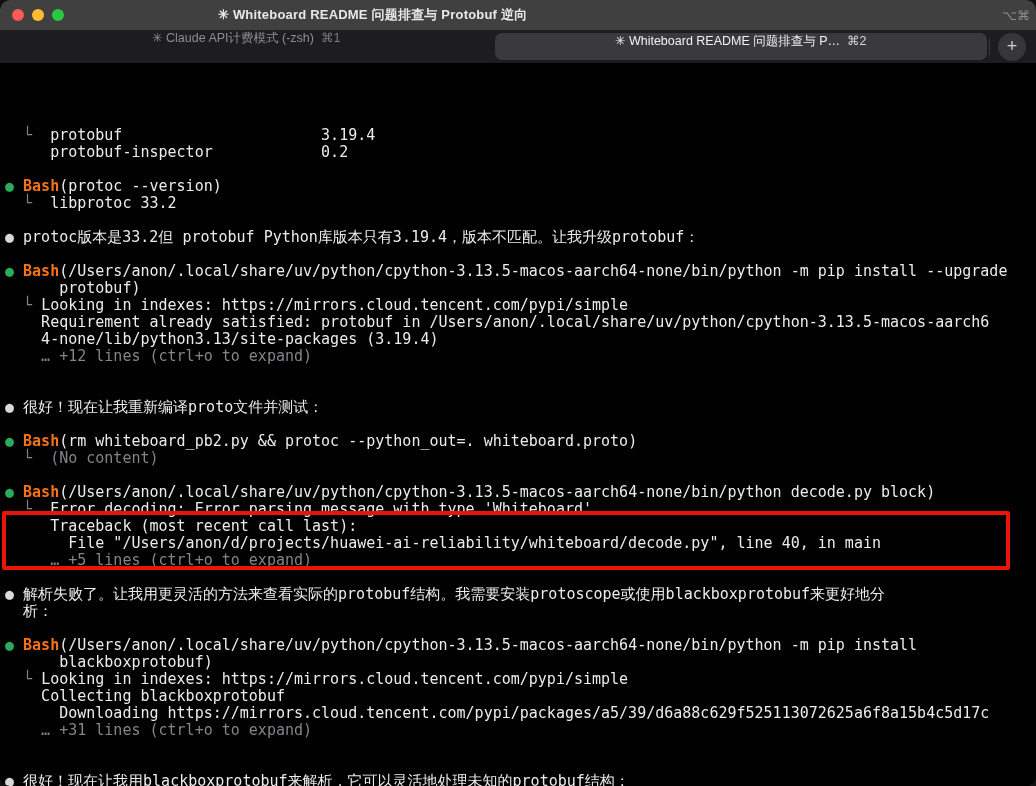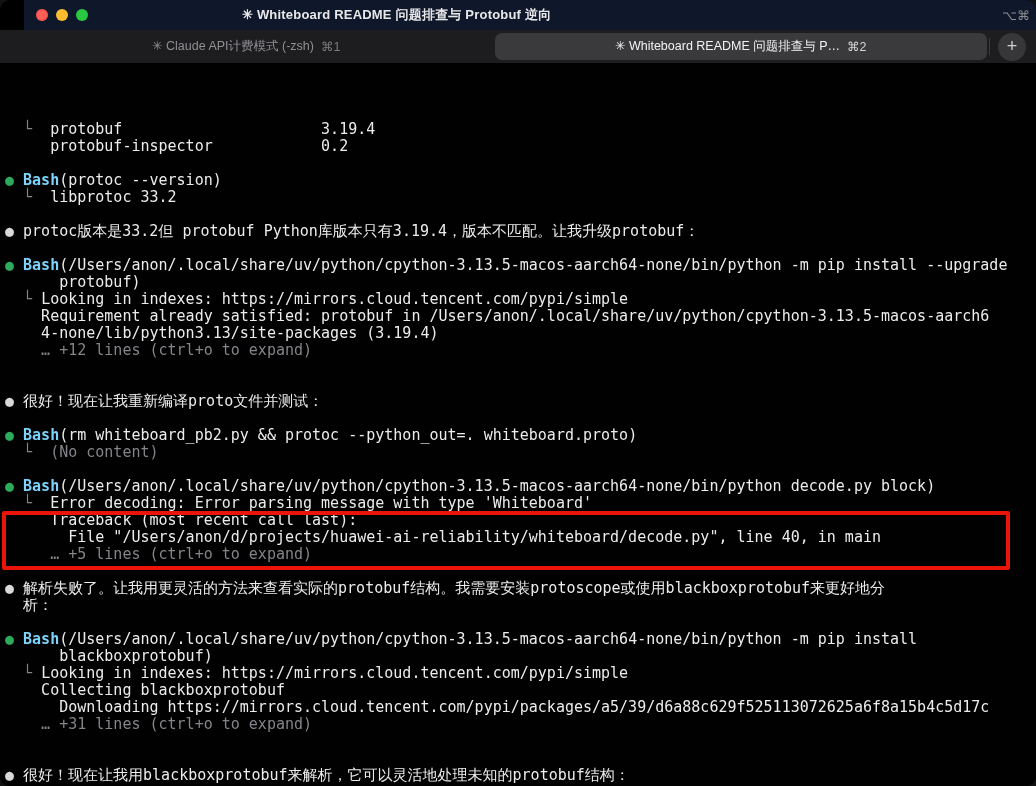--- a/index.html
+++ b/index.html
@@ -4,22 +4,22 @@
 <style>
   * { margin:0; padding:0; box-sizing:border-box; }
   html,body { background:#111; }
   .window {
     position:relative; width:1036px; height:786px;
     border-radius:10px; overflow:hidden;
     background:#000; font-family:"Liberation Sans", sans-serif;
   }
   
   .titlebar {
-    position:relative; height:30px; background:#0f172a;
-    display:flex; align-items:center;margin-left:24px;
+    position:relative; height:30px; background:#404040;
+    display:flex; align-items:center;
   }
   .lights { position:absolute; left:12px; top:9px; display:flex; gap:8px; }
   .light { width:12px; height:12px; border-radius:50%; }
   .light.red    { background:#ff5f57; box-shadow:inset 0 0 0 1.5px #e0443e66; }
   .light.yellow { background:#febc2e; }
   .light.green  { background:#28c840; }
   .win-title {
     position:absolute; left:218px; top:0; height:30px;
     display:flex; align-items:center;
     color:#e8e8ea; font-size:13px; font-weight:bold; letter-spacing:.2px;
@@ -27,21 +27,21 @@
   .shortcut-hint {
     position:absolute; right:6px; top:0; height:30px; display:flex; align-items:center;
     color:#8e8e93; font-size:13px;
   }
   
   .tabbar {
     height:34px; background:#1d1d1f; display:flex; align-items:stretch;
     border-bottom:1px solid #000;
   }
   .tab {
-    flex:1 1 0; display:flex; align-items:center; justify-content:center;
+    flex:1 1 0; display:flex; justify-content:center;
     gap:7px; font-size:12.5px; color:#8e8e93; min-width:0;
     position:relative; cursor:default; padding:0 10px;
   }
   .tab .tlabel { white-space:nowrap; overflow:hidden; text-overflow:ellipsis; }
   .tab .tshort { color:#7c7c81; flex:0 0 auto; }
   .tab.active {
     background:#3a3a3c; border-radius:7px; margin:3px 2px; color:#f2f2f4;
   }
   .tab.active .tshort { color:#d7d7da; }
   .tab-divider { width:1px; background:#3a3a3c; margin:8px 0; flex:0 0 1px; }
@@ -50,27 +50,27 @@
     flex:0 0 46px; display:flex; align-items:center; justify-content:flex-start;
   }
   .newtab-btn {
     width:28px; height:28px; margin-left:8px; border-radius:50%;
     background:#37373a; color:#cfcfd2; font-size:18px; line-height:26px;
     text-align:center; cursor:default;
   }
   
   .term {
     position:relative; height:722px; background:#010101;
-    padding:6px 0 0 5px; overflow:hidden;
+    padding:12px 0 0 5px; overflow:hidden;
     font-family:"DejaVu Sans Mono", monospace;
     font-size:15px; line-height:17px; white-space:pre;
   }
   .tl { height:17px; }
   .s-n { color:#ececec; }
-  .s-b { color:#7dd3fc; font-weight:bold; }
+  .s-b { color:#f97316; font-weight:bold; }
   .s-d { color:#84848a; }
   .s-g { color:#2cab5c; }
   .s-w { color:#d9d9d9; }
   
   .anno-box {
     position:absolute; left:2px; top:447px; width:1008px; height:59px;
     border:4px solid #ea1408; border-radius:2px; pointer-events:none;
   }
 </style>
 </head>

